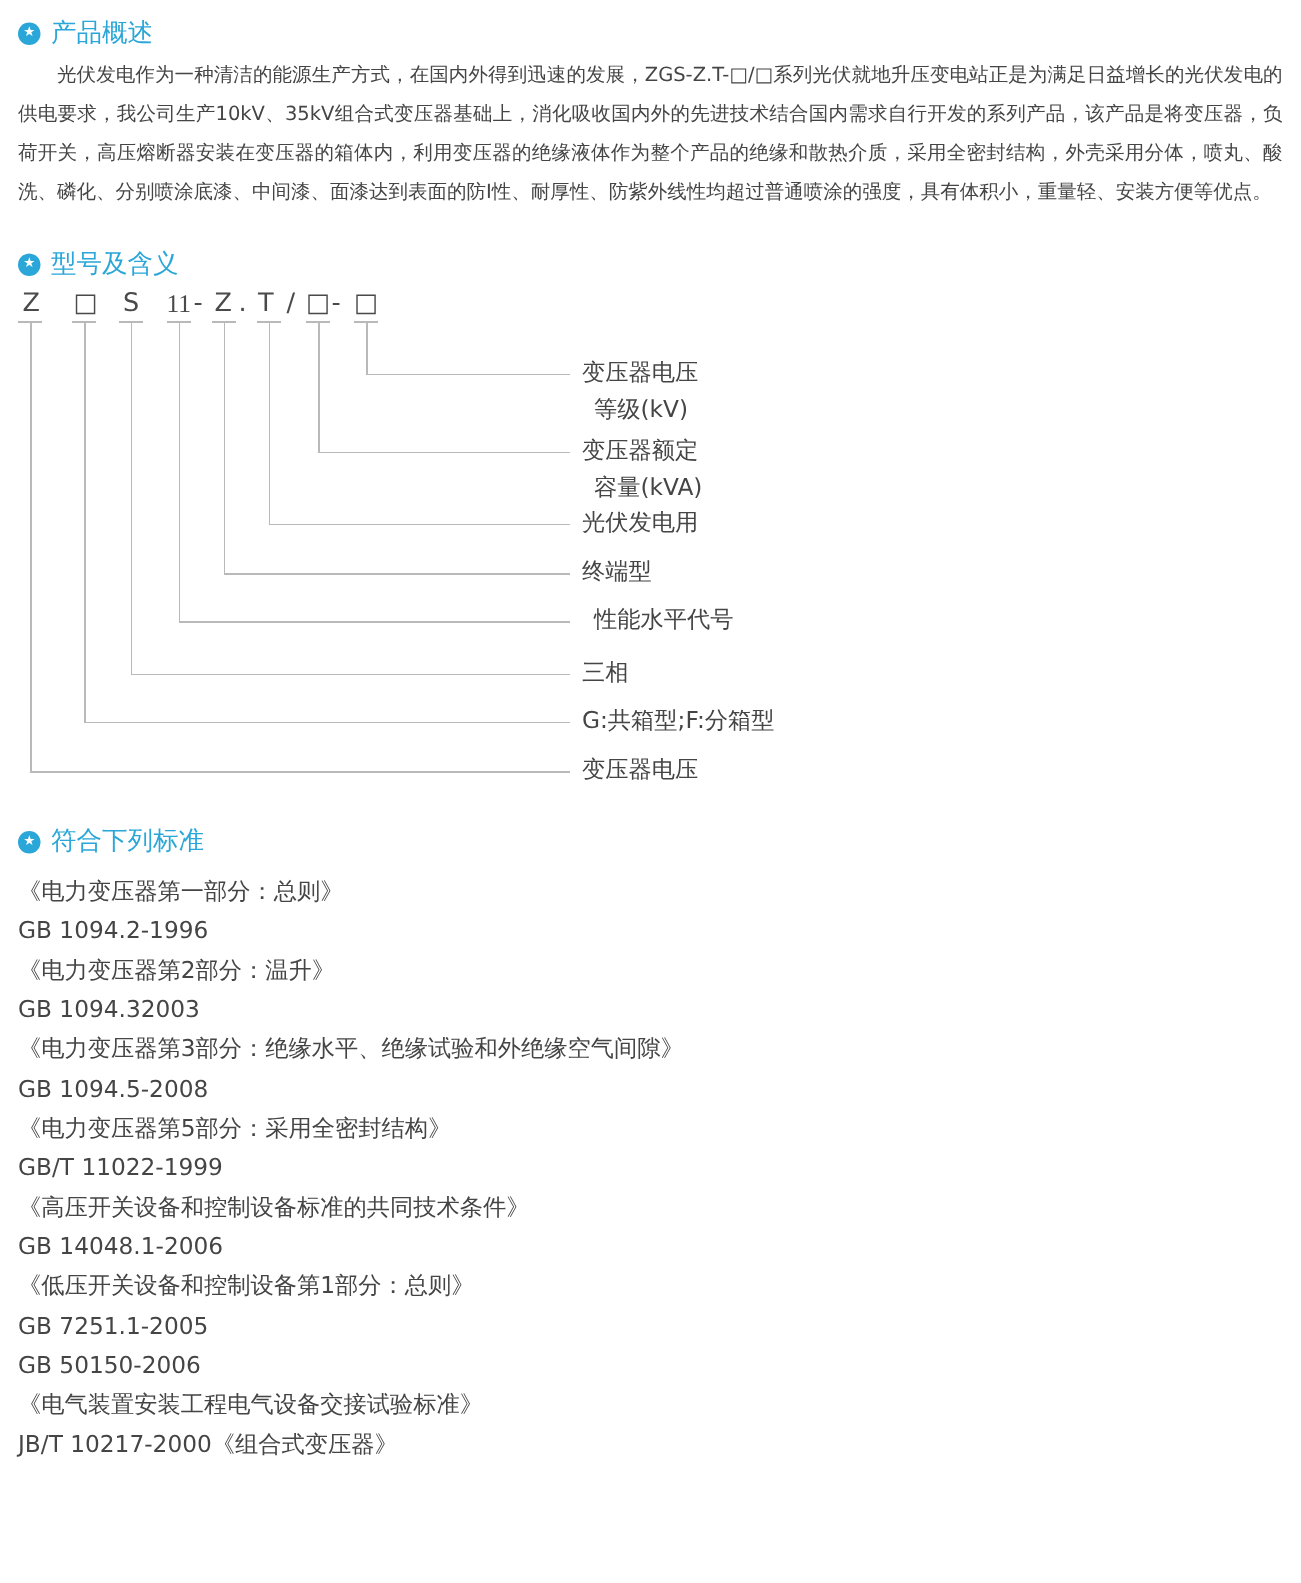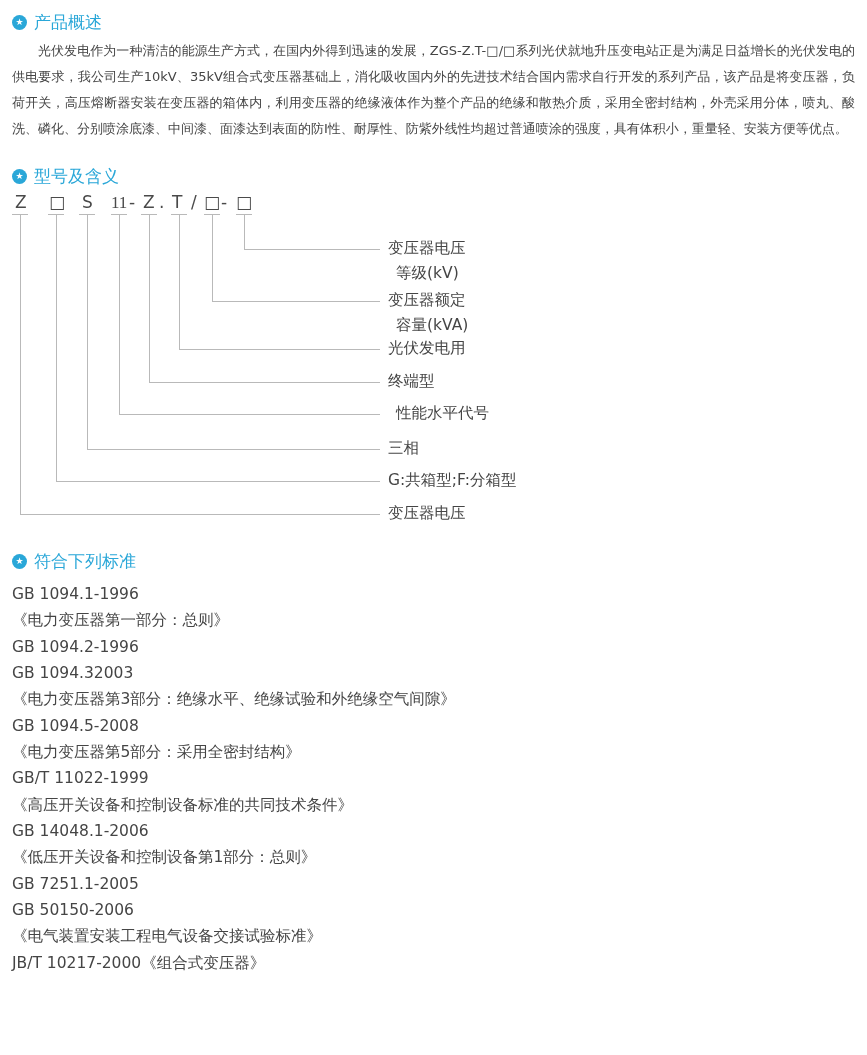--- a/index.html
+++ b/index.html
@@ -102,23 +102,23 @@
         <div>变压器电压</div>
       </div>
     </div>
 
   <h2 class="sec-header h-standards">
     <span class="star-badge">★</span>
     <span class="t">符合下列标准</span>
   </h2>
 
   <div class="stdlist" id="standards">
-      <div class="std-item">GB 1094.1-1996</div>
       <div class="std-item">《电力变压器第一部分：总则》</div>
       <div class="std-item">GB 1094.2-1996</div>
+      <div class="std-item">《电力变压器第2部分：温升》</div>
       <div class="std-item">GB 1094.32003</div>
       <div class="std-item">《电力变压器第3部分：绝缘水平、绝缘试验和外绝缘空气间隙》</div>
       <div class="std-item">GB 1094.5-2008</div>
       <div class="std-item">《电力变压器第5部分：采用全密封结构》</div>
       <div class="std-item">GB/T 11022-1999</div>
       <div class="std-item">《高压开关设备和控制设备标准的共同技术条件》</div>
       <div class="std-item">GB 14048.1-2006</div>
       <div class="std-item">《低压开关设备和控制设备第1部分：总则》</div>
       <div class="std-item">GB 7251.1-2005</div>
       <div class="std-item">GB 50150-2006</div>

